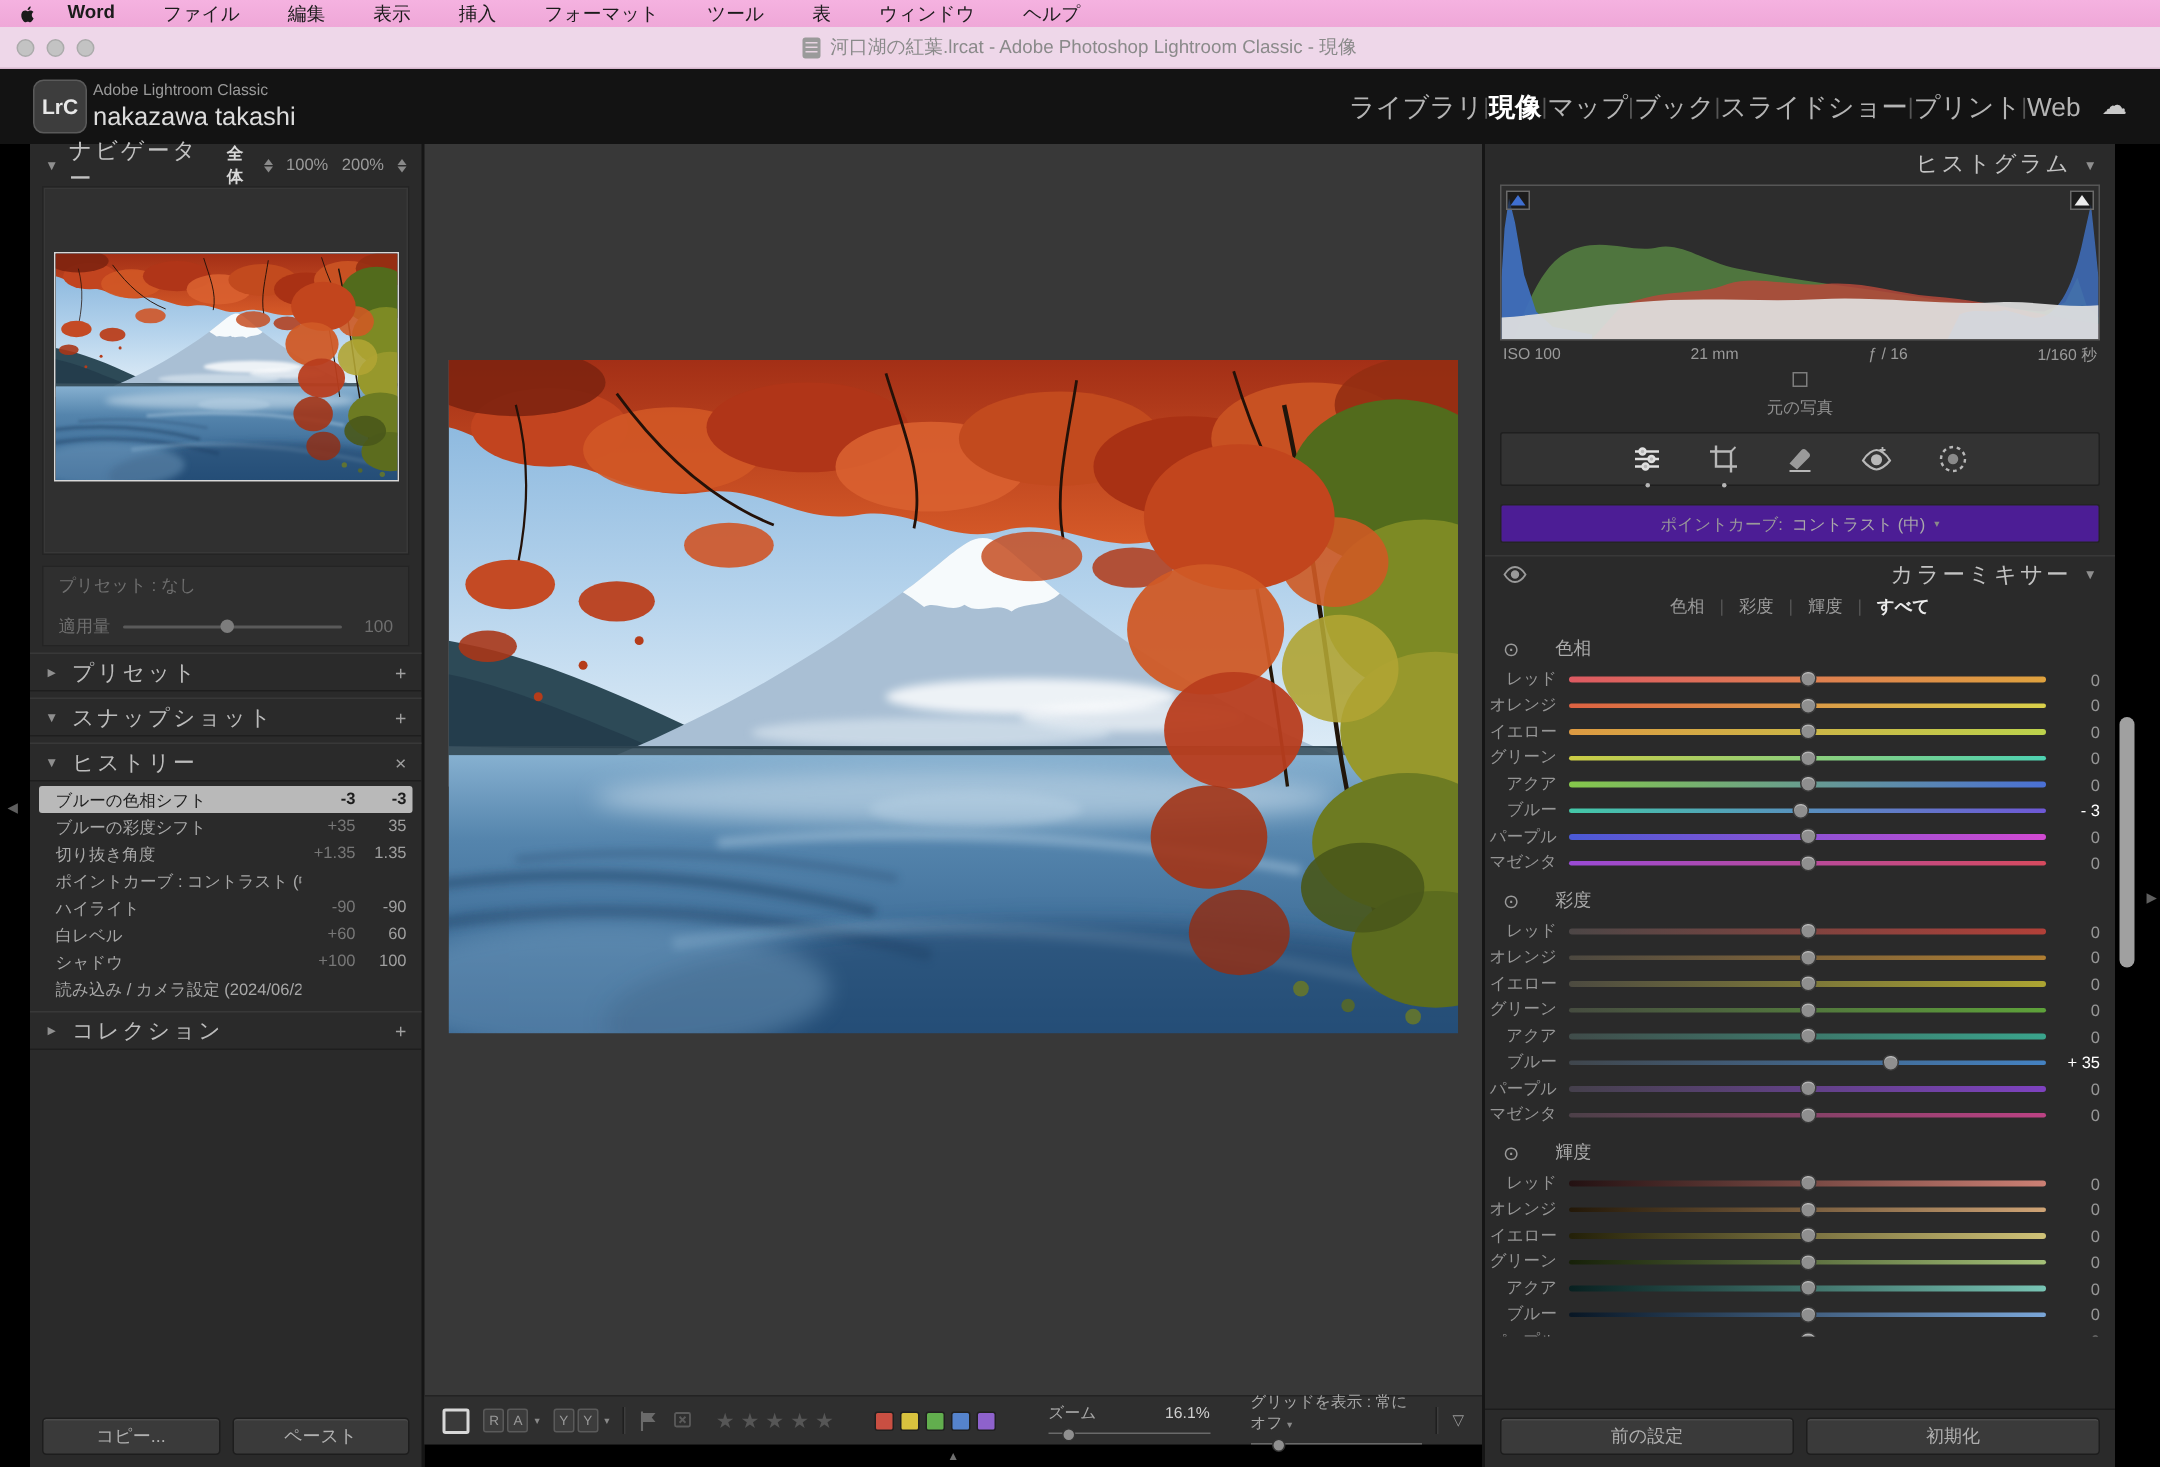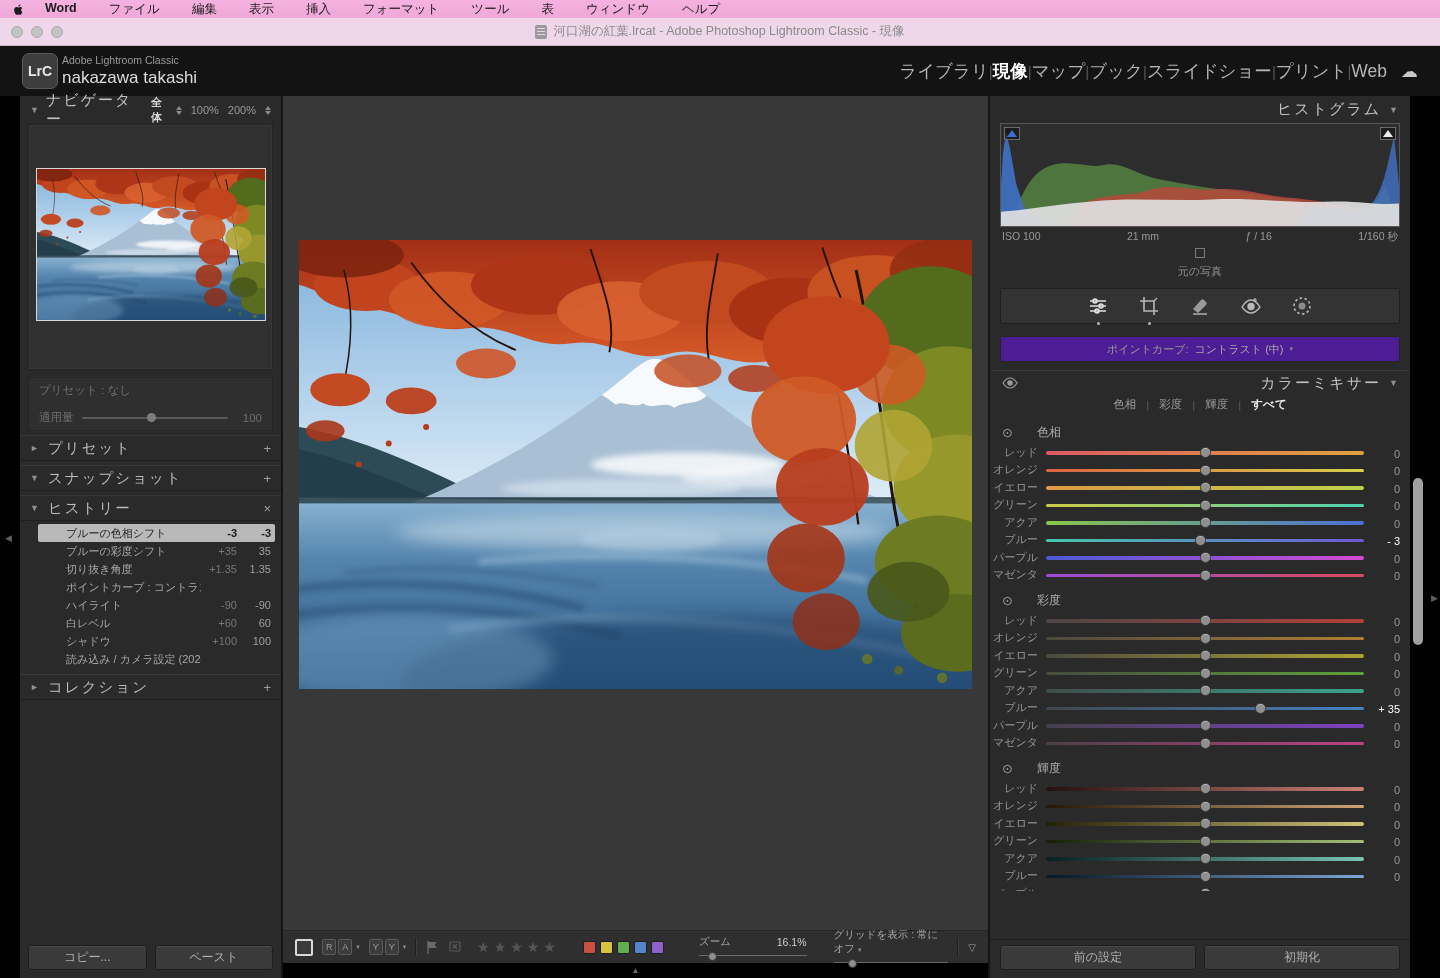--- a/index.html
+++ b/index.html
@@ -65,22 +65,22 @@
   .pp-row2 { display:flex; align-items:center; gap:8px; }
   .pp-track { flex:1; height:2px; background:#5a5a5a; position:relative; border-radius:1px; }
   .pp-thumb { position:absolute; top:-4px; left:45%; width:9px; height:9px; border-radius:50%; background:#7d7d7d; }
   .pp-val { width:26px; text-align:right; }
   .lp-section { height:26px; display:flex; align-items:center; padding:0 10px; gap:8px;
     border-top:1px solid #383838; border-bottom:1px solid #1e1e1e; margin-top:4px; }
   .lp-section .tri { font-size:9px; color:#8f8f8f; width:10px; }
   .lp-section .t { font-size:14.5px; letter-spacing:2px; color:#bcbcbc; }
   .lp-section .act { margin-left:auto; color:#9f9f9f; font-size:13px; }
   .history-list { padding:3px 6px 2px; }
-  .h-row { height:18px; display:flex; align-items:center; font-size:11px; color:#a8a8a8; padding:0 4px 0 28px;
-    border-radius:2px;margin-left:12px; }
+  .h-row { height:18px; display:flex; align-items:center; font-size:11px; color:#a8a8a8; padding:0 4px 0 11px;
+    border-radius:2px; }
   .h-row .lbl { flex:1; white-space:nowrap; overflow:hidden; }
   .h-row .delta { width:36px; text-align:right; color:#777; }
   .h-row .val { width:34px; text-align:right; color:#9f9f9f; }
   .h-row.selected { background:#b9b9b9; color:#1c1c1c; }
   .h-row.selected .delta, .h-row.selected .val { color:#1c1c1c; font-weight:bold; }
   .lp-bottom { margin-top:auto; display:flex; gap:8px; padding:6px 8px 8px; }
   .lr-btn { flex:1; height:25px; background:#3a3a3a; border:1px solid #1d1d1d; border-radius:3px;
     color:#b0b0b0; font-size:12px; display:flex; align-items:center; justify-content:center;
     box-shadow:inset 0 1px 0 #4a4a4a; }
 

